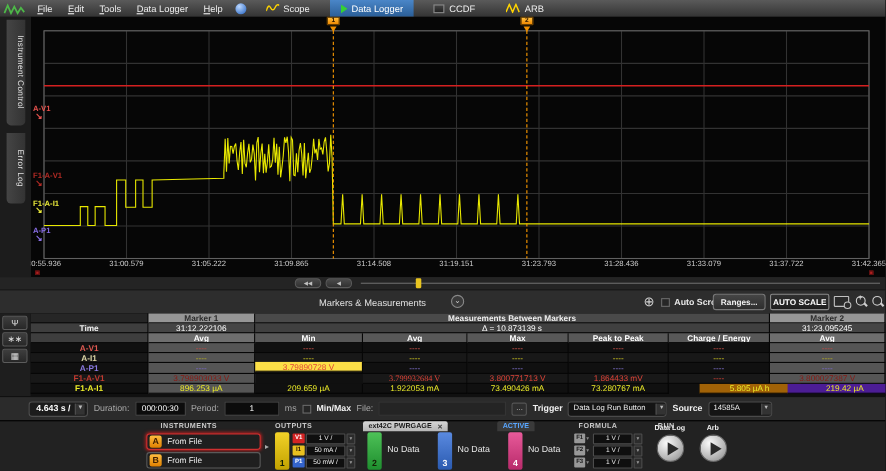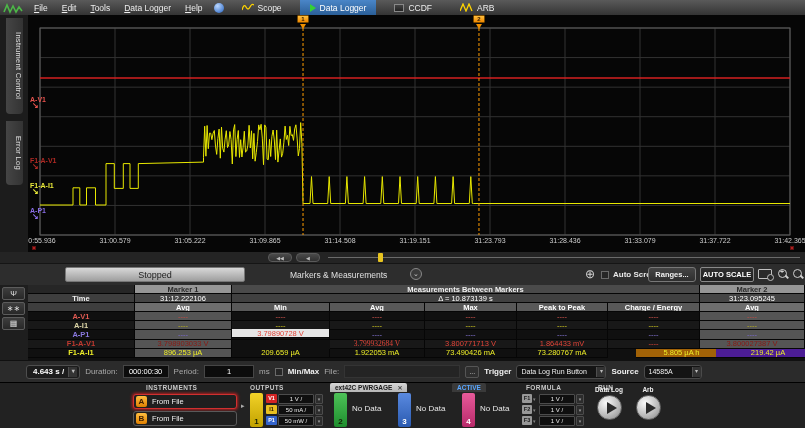--- a/index.html
+++ b/index.html
@@ -218,21 +218,20 @@
     </div>
 
   <div id="scrollrow">
     <div class="sbtn" id="sbtn-backall">◀◀</div>
     <div class="sbtn" id="sbtn-back">◀</div>
     <div class="strack"></div>
     <div class="shandle"></div>
   </div>
 
   <div id="toolbar">
-    <div class="stopped">Stopped</div>
     <span class="mm-label">Markers &amp; Measurements</span>
     <div class="mm-dd">⌄</div>
     <span class="crosshair">⊕</span>
     <span class="cb" id="cb-autoscroll"></span>
     <span class="autoscroll-lbl">Auto Scroll</span>
     <div class="ranges-btn">Ranges...</div>
     <div class="autoscale-btn">AUTO SCALE</div>
     <span class="cam-ico"></span>
     <span class="mag" id="mag-in">
         <b>+</b>
@@ -282,21 +281,21 @@
         <div class="tcell" style="left: 0px; top: 45.4px; width: 107px; height: 9.2px; background: rgb(16, 16, 16); color: rgb(138, 122, 224); font-weight: bold;">A-P1</div>
         <div class="tcell" style="left: 107px; top: 45.4px; width: 97px; height: 9.2px; background: rgb(85, 85, 85); color: rgb(122, 106, 208);">----</div>
         <div class="tcell" style="left: 204px; top: 45.4px; width: 98px; height: 9.2px; background: rgb(16, 16, 16); color: rgb(138, 122, 224);">----</div>
         <div class="tcell" style="left: 302px; top: 45.4px; width: 95px; height: 9.2px; background: rgb(16, 16, 16); color: rgb(138, 122, 224);">----</div>
         <div class="tcell" style="left: 397px; top: 45.4px; width: 92px; height: 9.2px; background: rgb(16, 16, 16); color: rgb(138, 122, 224);">----</div>
         <div class="tcell" style="left: 489px; top: 45.4px; width: 91px; height: 9.2px; background: rgb(16, 16, 16); color: rgb(138, 122, 224);">----</div>
         <div class="tcell" style="left: 580px; top: 45.4px; width: 92px; height: 9.2px; background: rgb(16, 16, 16); color: rgb(138, 122, 224);">----</div>
         <div class="tcell" style="left: 672px; top: 45.4px; width: 105px; height: 9.2px; background: rgb(85, 85, 85); color: rgb(122, 106, 208);">----</div>
         <div class="tcell" style="left: 0px; top: 54.6px; width: 107px; height: 9.2px; background: rgb(24, 24, 24); color: rgb(194, 58, 48); font-weight: bold;">F1-A-V1</div>
         <div class="tcell" style="left: 107px; top: 54.6px; width: 97px; height: 9.2px; background: rgb(85, 85, 85); color: rgb(138, 26, 20);">3.798903033 V</div>
-        <div class="tcell" style="left: 204px; top: 44px; width: 98px; height: 9.2px; background: #e5e5e5; color: rgb(224, 68, 56);">3.79890728 V</div>
+        <div class="tcell" style="left: 204px; top: 44px; width: 98px; height: 9.2px; background: #fde047; color: rgb(224, 68, 56);">3.79890728 V</div>
         <div class="tcell" style="left: 302px; top: 54.6px; width: 95px; height: 9.2px; background: rgb(24, 24, 24); color: rgb(224, 68, 56); font-family: Liberation Serif, serif;">3.799932684 V</div>
         <div class="tcell" style="left: 397px; top: 54.6px; width: 92px; height: 9.2px; background: rgb(24, 24, 24); color: rgb(224, 68, 56);">3.800771713 V</div>
         <div class="tcell" style="left: 489px; top: 54.6px; width: 91px; height: 9.2px; background: rgb(24, 24, 24); color: rgb(224, 68, 56);">1.864433 mV</div>
         <div class="tcell" style="left: 580px; top: 54.6px; width: 92px; height: 9.2px; background: rgb(24, 24, 24); color: rgb(224, 68, 56);">----</div>
         <div class="tcell" style="left: 672px; top: 54.6px; width: 105px; height: 9.2px; background: rgb(85, 85, 85); color: rgb(138, 26, 20);">3.800027387 V</div>
         <div class="tcell" style="left: 0px; top: 63.8px; width: 107px; height: 9.2px; background: rgb(16, 16, 16); color: rgb(237, 237, 40); font-weight: bold;">F1-A-I1</div>
         <div class="tcell" style="left: 107px; top: 63.8px; width: 97px; height: 9.2px; background: rgb(85, 85, 85); color: rgb(237, 237, 40);">896.253 µA</div>
         <div class="tcell" style="left: 204px; top: 63.8px; width: 98px; height: 9.2px; background: rgb(16, 16, 16); color: rgb(237, 237, 40);">209.659 µA</div>
         <div class="tcell" style="left: 302px; top: 63.8px; width: 95px; height: 9.2px; background: rgb(16, 16, 16); color: rgb(237, 237, 40);">1.922053 mA</div>
         <div class="tcell" style="left: 397px; top: 63.8px; width: 92px; height: 9.2px; background: rgb(16, 16, 16); color: rgb(237, 237, 40);">73.490426 mA</div>

